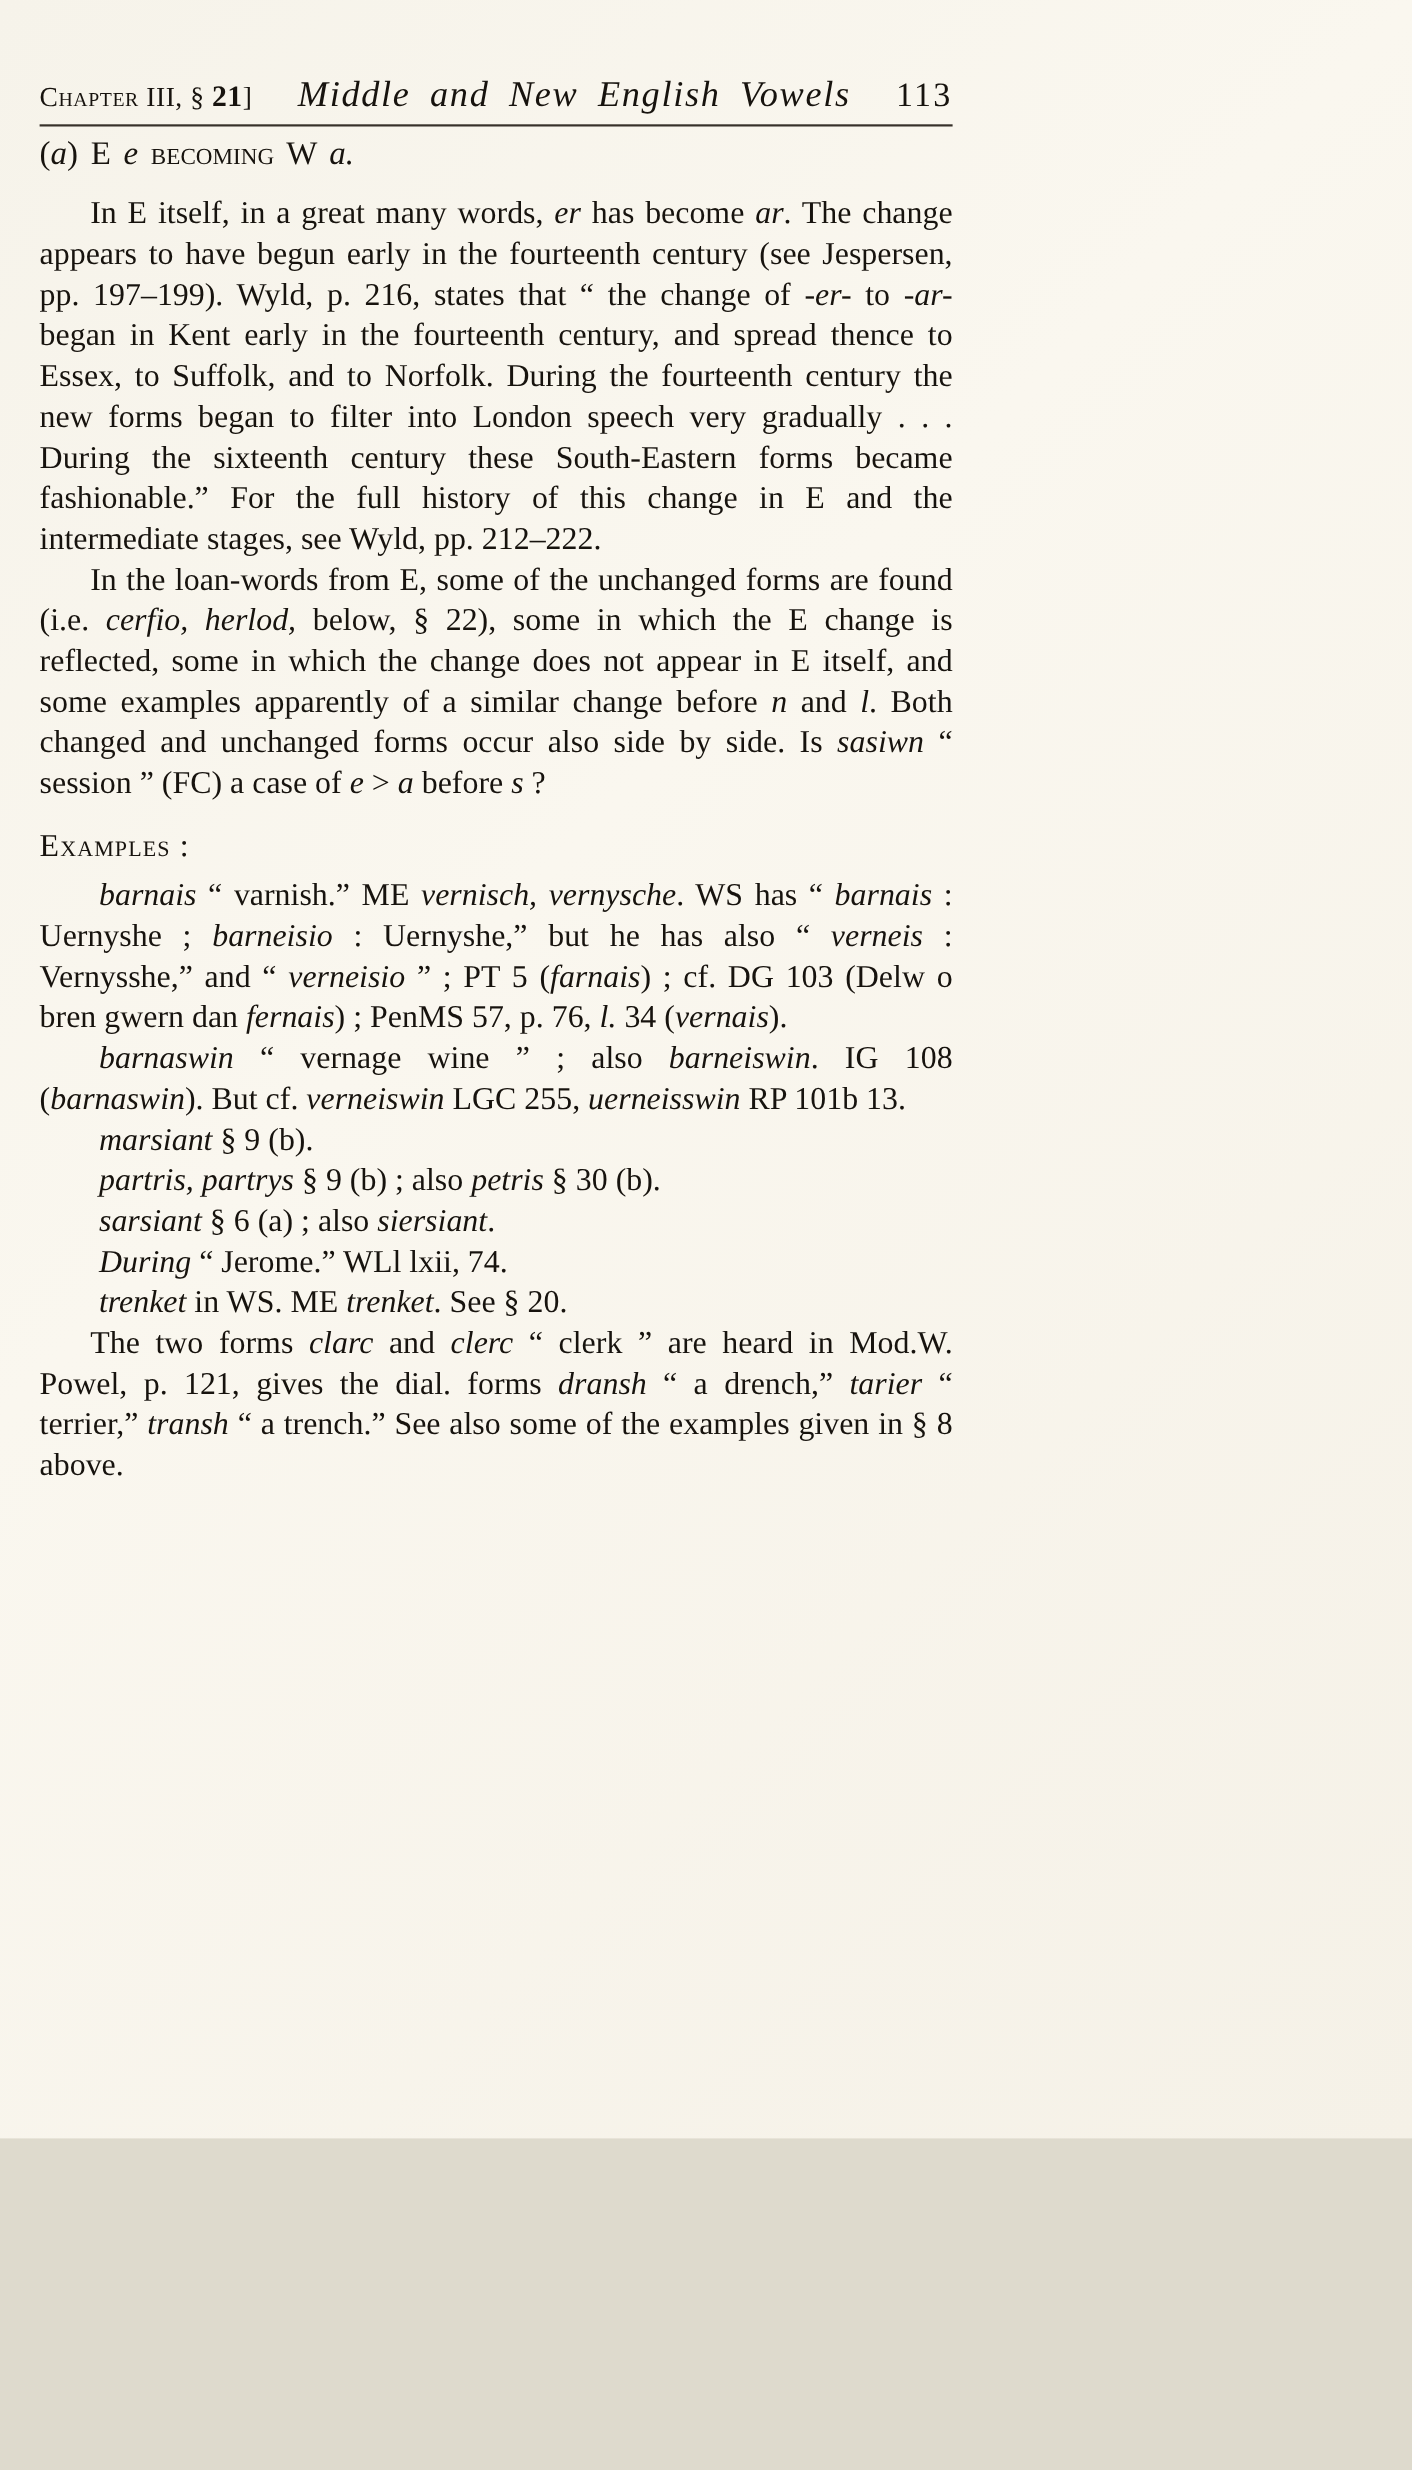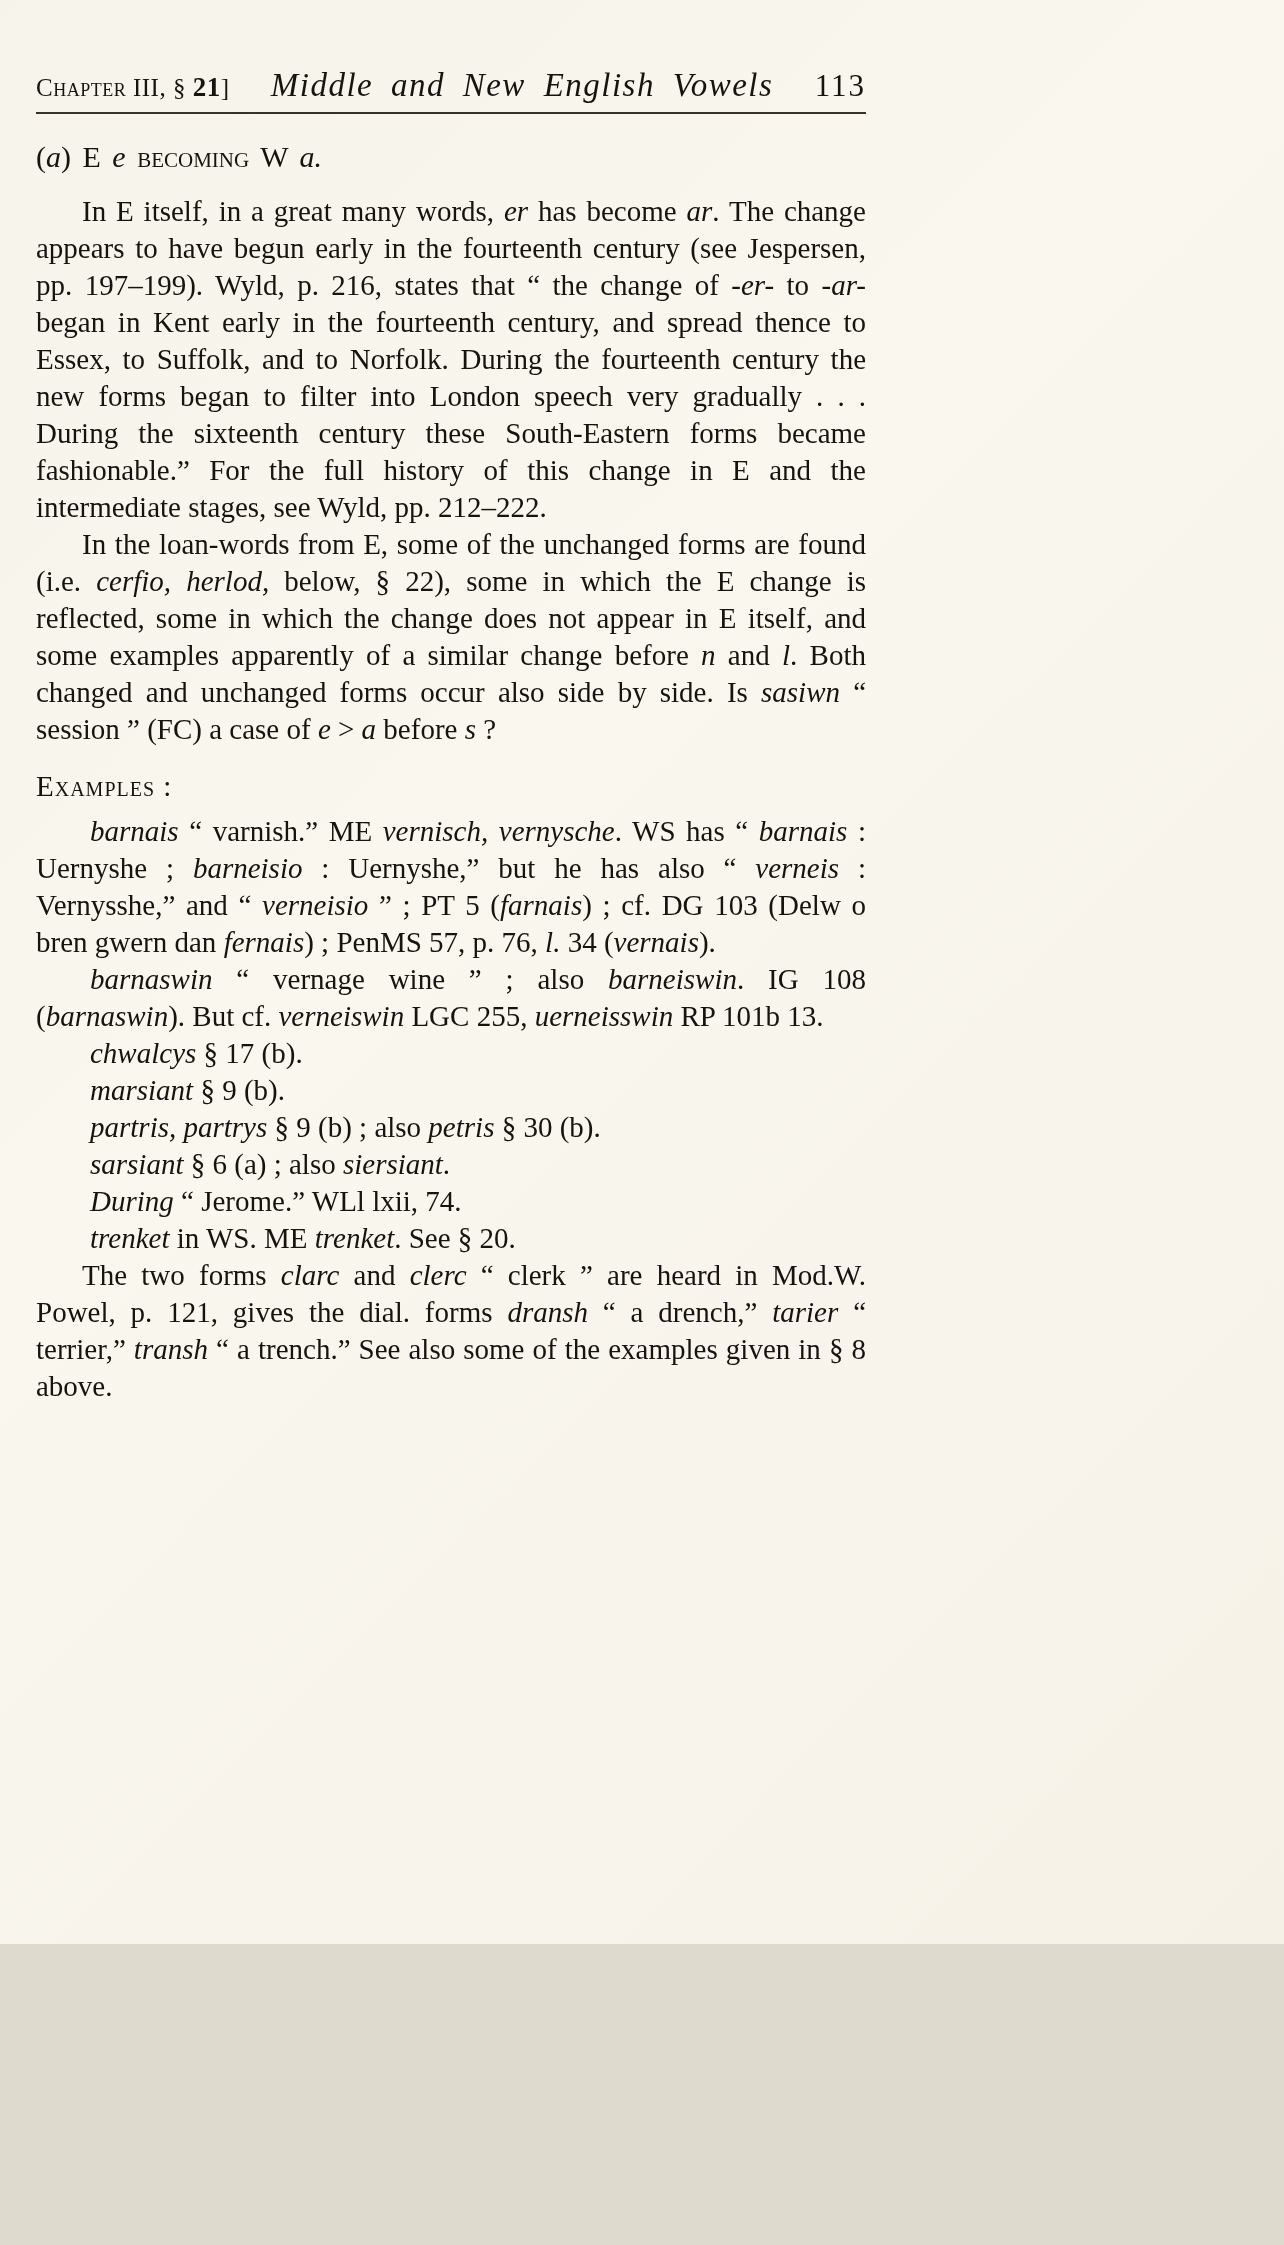--- a/index.html
+++ b/index.html
@@ -15,21 +15,21 @@
   .column{position:absolute;left:36px;top:34px;width:830px;}
   .header{
     display:flex;align-items:baseline;justify-content:space-between;
     padding-bottom:8px;border-bottom:2px solid #37312a;
   }
   .sc{font-variant:small-caps;}
   .chapter{font-size:25px;letter-spacing:.5px;white-space:nowrap;}
   .chapter .num{font-weight:bold;font-size:27px;}
   .running-title{font-style:italic;font-size:33px;letter-spacing:1.5px;word-spacing:8px;white-space:nowrap;}
   .pagenum{font-size:31px;letter-spacing:2px;margin-top:34px;}
-  .page-body{margin-top:24px;font-size:29px;line-height:37px;}
+  .page-body{margin-top:6px;font-size:29px;line-height:37px;}
   .blk{margin:0;text-align:justify;}
   .blk span{white-space:normal;}
   .heading{margin:0 0 18px 0;text-align:left;font-size:30px;word-spacing:4px;}
   .para{text-indent:46px;}
   .item{text-indent:54px;}
   .label{margin:20px 0 8px 0;text-align:left;letter-spacing:1px;}
   .it{font-style:italic;}
   .sig{position:absolute;left:794px;top:2178px;font-size:29px;}
 </style>
 </head>
@@ -44,21 +44,20 @@
       <span class="pagenum">113</span>
     </div>
 
     <div class="page-body">
         <p class="blk heading"><span>(</span><span class="it">a</span><span>) E </span><span class="it">e</span><span> </span><span class="sc">becoming</span><span> W </span><span class="it">a.</span></p>
         <p class="blk para"><span>In E itself, in a great many words, </span><span class="it">er</span><span> has become </span><span class="it">ar</span><span>. The change appears to have begun early in the fourteenth century (see Jespersen, pp. 197–199). Wyld, p. 216, states that “ the change of </span><span class="it">-er-</span><span> to </span><span class="it">-ar-</span><span> began in Kent early in the fourteenth century, and spread thence to Essex, to Suffolk, and to Norfolk. During the fourteenth century the new forms began to filter into London speech very gradually . . . During the sixteenth century these South-Eastern forms became fashionable.” For the full history of this change in E and the intermediate stages, see Wyld, pp. 212–222.</span></p>
         <p class="blk para"><span>In the loan-words from E, some of the unchanged forms are found (i.e. </span><span class="it">cerfio, herlod,</span><span> below, § 22), some in which the E change is reflected, some in which the change does not appear in E itself, and some examples apparently of a similar change before </span><span class="it">n</span><span> and </span><span class="it">l</span><span>. Both changed and unchanged forms occur also side by side. Is </span><span class="it">sasiwn</span><span> “ session ” (FC) a case of </span><span class="it">e</span><span> &gt; </span><span class="it">a</span><span> before </span><span class="it">s</span><span> ?</span></p>
         <p class="blk label"><span class="sc">Examples :</span></p>
         <p class="blk item"><span class="it">barnais</span><span> “ varnish.” ME </span><span class="it">vernisch, vernysche</span><span>. WS has “ </span><span class="it">barnais</span><span> : Uernyshe ; </span><span class="it">barneisio</span><span> : Uernyshe,” but he has also “ </span><span class="it">verneis</span><span> : Vernysshe,” and “ </span><span class="it">verneisio</span><span> ” ; PT 5 (</span><span class="it">farnais</span><span>) ; cf. DG 103 (Delw o bren gwern dan </span><span class="it">fernais</span><span>) ; PenMS 57, p. 76, </span><span class="it">l.</span><span> 34 (</span><span class="it">vernais</span><span>).</span></p>
         <p class="blk item"><span class="it">barnaswin</span><span> “ vernage wine ” ; also </span><span class="it">barneiswin</span><span>. IG 108 (</span><span class="it">barnaswin</span><span>). But cf. </span><span class="it">verneiswin</span><span> LGC 255, </span><span class="it">uerneisswin</span><span> RP 101b 13.</span></p>
-        <p class="blk item"><span class="it">chwalcys</span><span> § 17 (b).</span></p>
         <p class="blk item"><span class="it">marsiant</span><span> § 9 (b).</span></p>
         <p class="blk item"><span class="it">partris, partrys</span><span> § 9 (b) ; also </span><span class="it">petris</span><span> § 30 (b).</span></p>
         <p class="blk item"><span class="it">sarsiant</span><span> § 6 (a) ; also </span><span class="it">siersiant</span><span>.</span></p>
         <p class="blk item"><span class="it">During</span><span> “ Jerome.” WLl lxii, 74.</span></p>
         <p class="blk item"><span class="it">trenket</span><span> in WS. ME </span><span class="it">trenket</span><span>. See § 20.</span></p>
         <p class="blk para"><span>The two forms </span><span class="it">clarc</span><span> and </span><span class="it">clerc</span><span> “ clerk ” are heard in Mod.W. Powel, p. 121, gives the dial. forms </span><span class="it">dransh</span><span> “ a drench,” </span><span class="it">tarier</span><span> “ terrier,” </span><span class="it">transh</span><span> “ a trench.” See also some of the examples given in § 8 above.</span></p>
       </div>
 
   </div>
 

